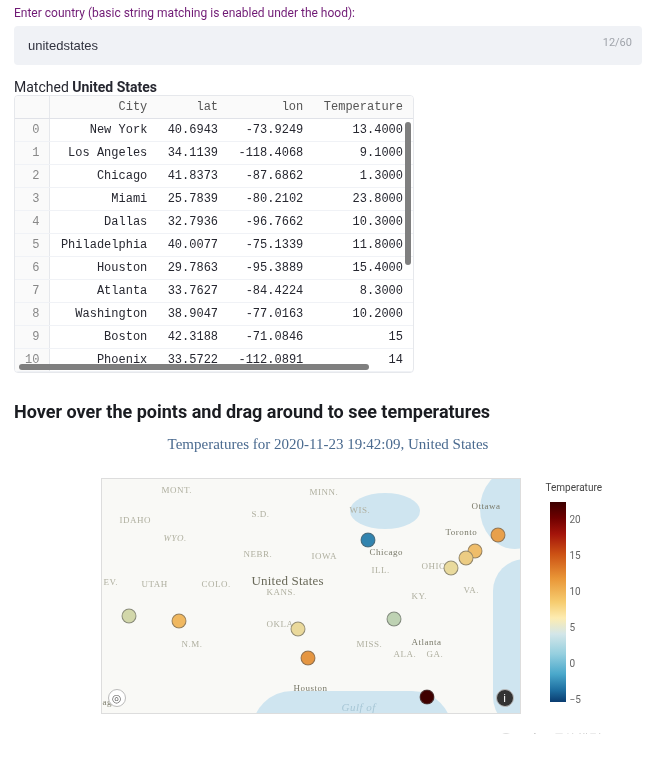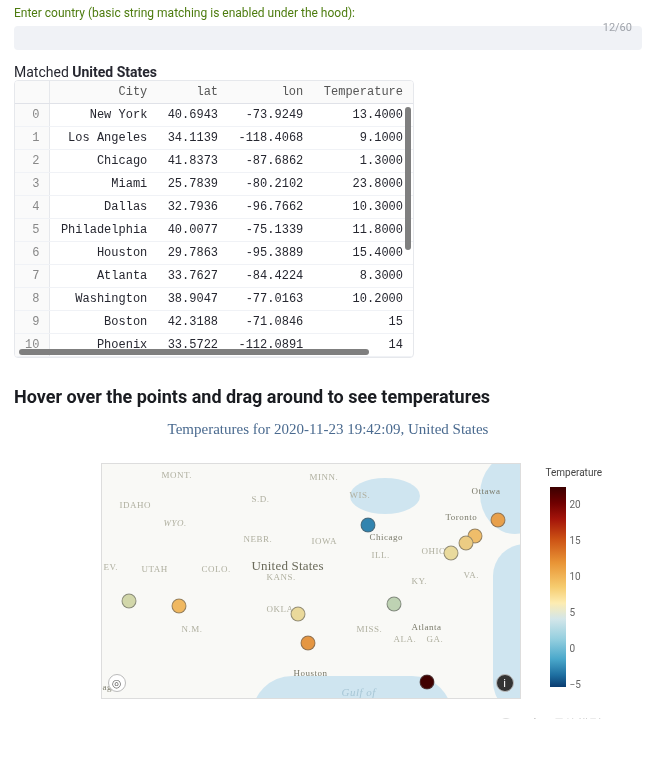--- a/index.html
+++ b/index.html
@@ -4,21 +4,21 @@
   <style>
     * { box-sizing: border-box; margin: 0; padding: 0; }
     body {
       font-family: -apple-system, BlinkMacSystemFont, "Segoe UI", Roboto, sans-serif;
       background: #fff;
       width: 656px;
       padding: 6px 14px;
       color: #262730;
       font-size: 13px;
     }
-    .prompt-label { color: #4d7c0f; font-size: 12px; margin-bottom: 6px; }
+    .prompt-label { color: #701a75; font-size: 12px; margin-bottom: 6px; }
     .input-wrap {
       background: #f0f2f6;
       border-radius: 4px;
       padding: 12px 14px;
       position: relative;
       margin-bottom: 14px;
     }
     .input-field {
       border: none;
       background: transparent;
@@ -151,20 +151,21 @@
       font-size: 12px; color: rgba(120,120,120,0.55);
       display: flex; align-items: center; gap: 4px;
     }
     .wm-icon { width: 14px; height: 14px; border-radius: 50%; background: rgba(120,120,120,0.25); display:inline-flex;align-items:center;justify-content:center;font-size:9px;color:#fff;}
   </style>
 </head>
 <body>
 
 <div class="prompt-label">Enter country (basic string matching is enabled under the hood):</div>
 <div class="input-wrap">
+  <input class="input-field" value="unitedstates" style="">
   <span class="char-count">12/60</span>
 </div>
 
 <div class="matched-line">
   <span>Matched </span><span class="bold">United States</span>
 </div>
 
 <div class="table-wrap">
   <table>
     <thead>

